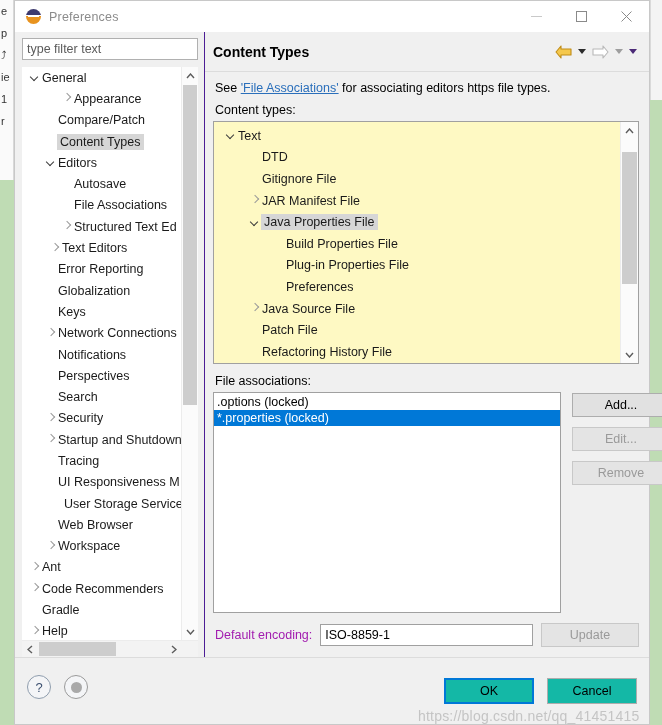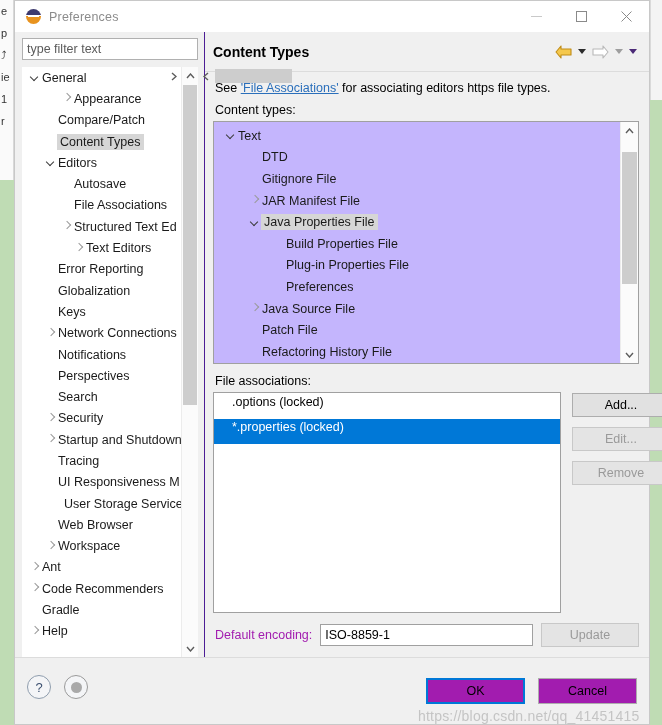--- a/index.html
+++ b/index.html
@@ -98,21 +98,21 @@
     background:#ffffff;
     border:1px solid #b0b0b0;
     display:flex; align-items:center;
     padding:0 4px;
     font-size:12.5px; color:#5a5a5a;
     box-sizing:border-box;
     margin-bottom:7px;
   }
   .tree-wrap {
     flex:1; position:relative; min-height:0;
-    display:flex; flex-direction:row;
+    display:flex; flex-direction:column;
   }
   .tree-scrollarea {
     flex:1; position:relative; overflow:hidden;
     background:#ffffff;
   }
   .tree-list { position:absolute; left:0; top:0; right:16px; }
   .tnode {
     height:21.3px; display:flex; align-items:center;
     font-size:12.5px; white-space:nowrap; color:#1a1a1a;
     padding-left:2px;
@@ -190,43 +190,43 @@
 
   .desc-line {
     font-size:12.5px; color:#000; padding:9px 0 8px 2px;
   }
   .desc-line a { color:#2a6fbb; text-decoration:underline; cursor:pointer; }
   .field-label { font-size:12.5px; color:#000; padding:0 0 4px 2px; }
 
   
   .ctbox {
     height:243px; min-height:243px;
-    background:#c4b5fd; border:1px solid #a0a0a0;
+    background:#fef9c3; border:1px solid #a0a0a0;
     position:relative; overflow:hidden; box-sizing:border-box;
   }
   .ctbox .tree-list { right:17px; top:3px; left:2px; }
   .ctbox .tnode { height:21.6px; }
 
   .ctvsb {
     position:absolute; right:0; top:0; width:17px; bottom:0;
     background:#fbfbfb; border-left:1px solid #ececec;
   }
 
   
   .fa-label { font-size:12.5px; color:#000; padding:10px 0 4px 2px; }
   .fa-row { display:flex; flex:1; min-height:0; gap:11px; }
   .fa-list {
     width:348px; min-width:348px;
     background:#ffffff; border:1px solid #a0a0a0;
     box-sizing:border-box; padding-top:1px;
     overflow:hidden;
   }
   .fa-item {
-    height:25px; line-height:17px; font-size:12.5px;
-    padding-left:18px; color:#000; white-space:nowrap;
+    height:16px; line-height:17px; font-size:12.5px;
+    padding-left:3px; color:#000; white-space:nowrap;
   }
   .fa-item.selected { background:#0078d7; color:#ffffff; }
   .fa-buttons { display:flex; flex-direction:column; gap:10px; padding-top:1px; }
   .btn {
     width:98px; height:24px;
     background:#e1e1e1; border:1px solid #adadad;
     font-size:12.5px; color:#000;
     display:flex; align-items:center; justify-content:center;
     box-sizing:border-box;
   }
@@ -252,21 +252,21 @@
   .circle-icon {
     width:22px; height:22px; border-radius:50%;
     border:1px solid #8f9dad; display:flex; align-items:center; justify-content:center;
     font-size:13px; color:#3c5070; background:#f4f5f7;
   }
   .circle-icon.gray-dot { border-color:#9a9a9a; }
   .gray-dot-inner { width:11px; height:11px; border-radius:50%; background:#a9a9a9; }
 
   .footer-buttons { position:absolute; right:12px; top:20px; display:flex; gap:13px; }
   .dlg-btn {
-    width:99px; height:26px; background:#a21caf; border:1px solid #adadad;
+    width:90px; height:26px; background:#14b8a6; border:1px solid #adadad;
     font-size:12.5px; display:flex; align-items:center; justify-content:center;
     box-sizing:border-box;
   }
   .dlg-btn.default { border:2px solid #0078d7; }
 
   
   .watermark {
     position:absolute; left:418px; top:708px;
     font-size:14px; color:rgba(160,160,160,0.55);
     white-space:nowrap; pointer-events:none; letter-spacing:0.2px;
@@ -358,21 +358,21 @@
                 <div class="tnode" style="padding-left:38px">
                   <span class="twisty"></span>
                   <span class="tlabel">File Associations</span>
                 </div>
                 <div class="tnode" style="padding-left:38px">
                   <span class="twisty">
                     <span class="chev-r"></span>
                   </span>
                   <span class="tlabel">Structured Text Ed</span>
                 </div>
-                <div class="tnode" style="padding-left:50px">
+                <div class="tnode" style="padding-left:26px">
                   <span class="twisty">
                     <span class="chev-r"></span>
                   </span>
                   <span class="tlabel">Text Editors</span>
                 </div>
                 <div class="tnode" style="padding-left:22px">
                   <span class="twisty"></span>
                   <span class="tlabel">Error Reporting</span>
                 </div>
                 <div class="tnode" style="padding-left:22px">

